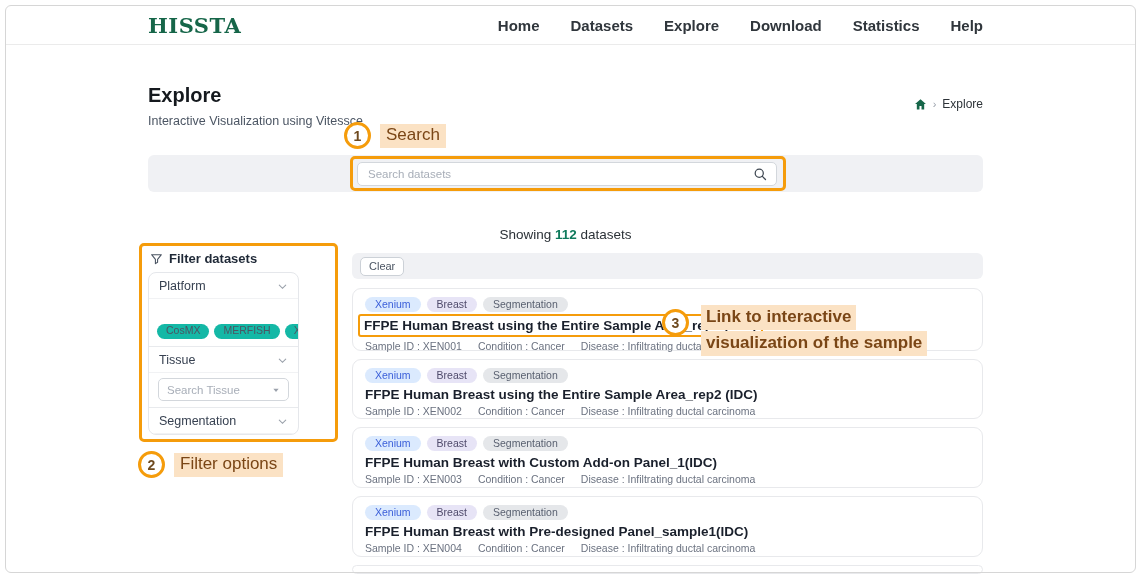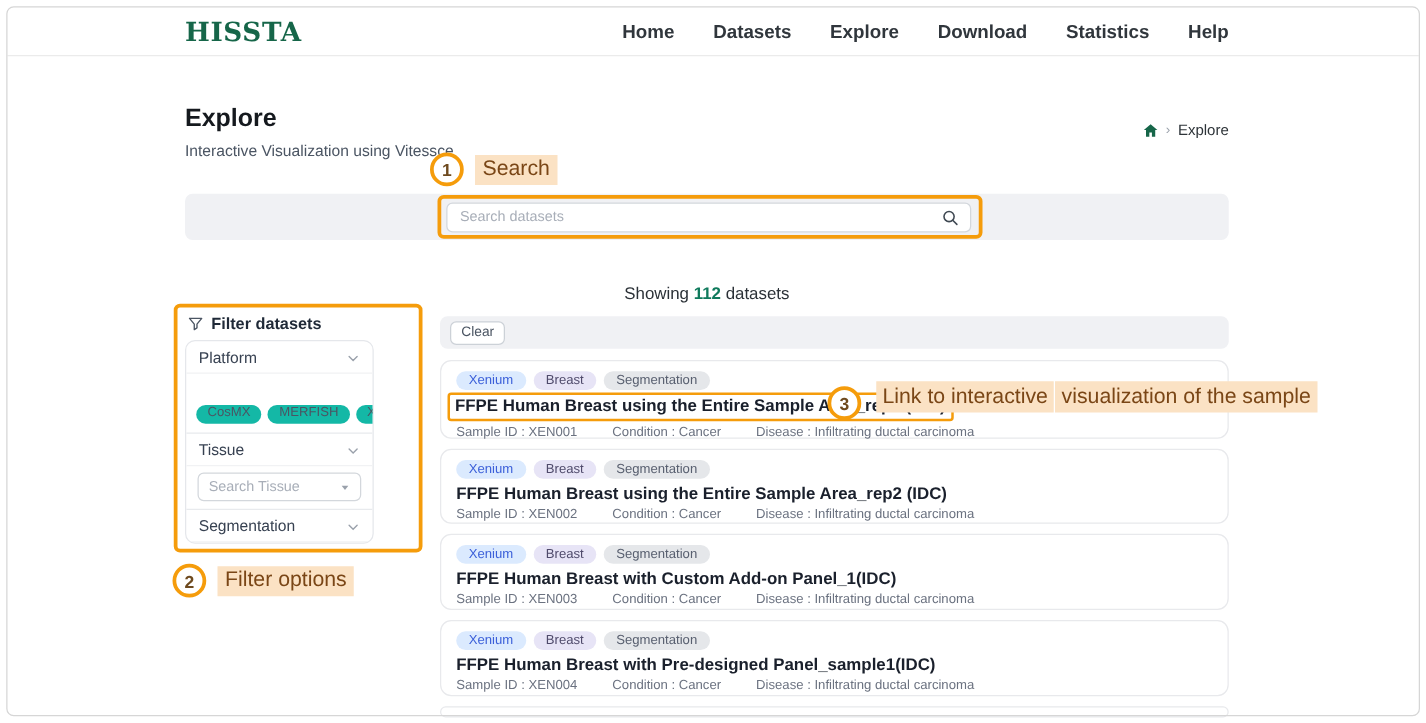--- a/index.html
+++ b/index.html
@@ -81,26 +81,26 @@
   #card4 { top:496px; height:61px; }
   #card5 { top:565px; height:9px; padding:0; }
   .tags { display:flex; gap:6px; }
   .tag { font-size:10.5px; padding:1px 10px 2px; border-radius:999px; font-weight:500; }
   .tag-blue { background:#DBEAFE; color:#3B5FD9; }
   .tag-purple { background:#E7E4F6; color:#4F4A6B; }
   .tag-gray { background:#E5E7EA; color:#596070; }
   .card-title { margin-top:4px; font-size:13.5px; font-weight:600; color:#1a202c; }
   .title-box { display:inline-block; border:2.5px solid #F59C0B; border-radius:3px;
                padding:0 4px 1px; margin-left:-7px; margin-top:2px; }
-  .meta { margin-top:3px; display:flex; gap:28px; font-size:10.5px; color:#6b7280; }
+  .meta { margin-top:3px; display:flex; gap:16px; font-size:10.5px; color:#6b7280; }
 
   
   #ann3-circle { position:absolute; left:662px; top:309px; z-index:40; }
   .ann3-text { position:absolute; left:701px; top:305px; z-index:40; display:flex;
-               flex-direction:row; align-items:flex-start; gap:1px; }
+               flex-direction:column; align-items:flex-start; gap:1px;font-weight:bold; }
   .ann3-text .ann-label { padding:0 5px 2px; line-height:23px; }
 </style>
 </head>
 <body>
 
 <div class="page">
 
   <div class="header">
     <div class="logo">HISSTA</div>
     <div class="nav">

